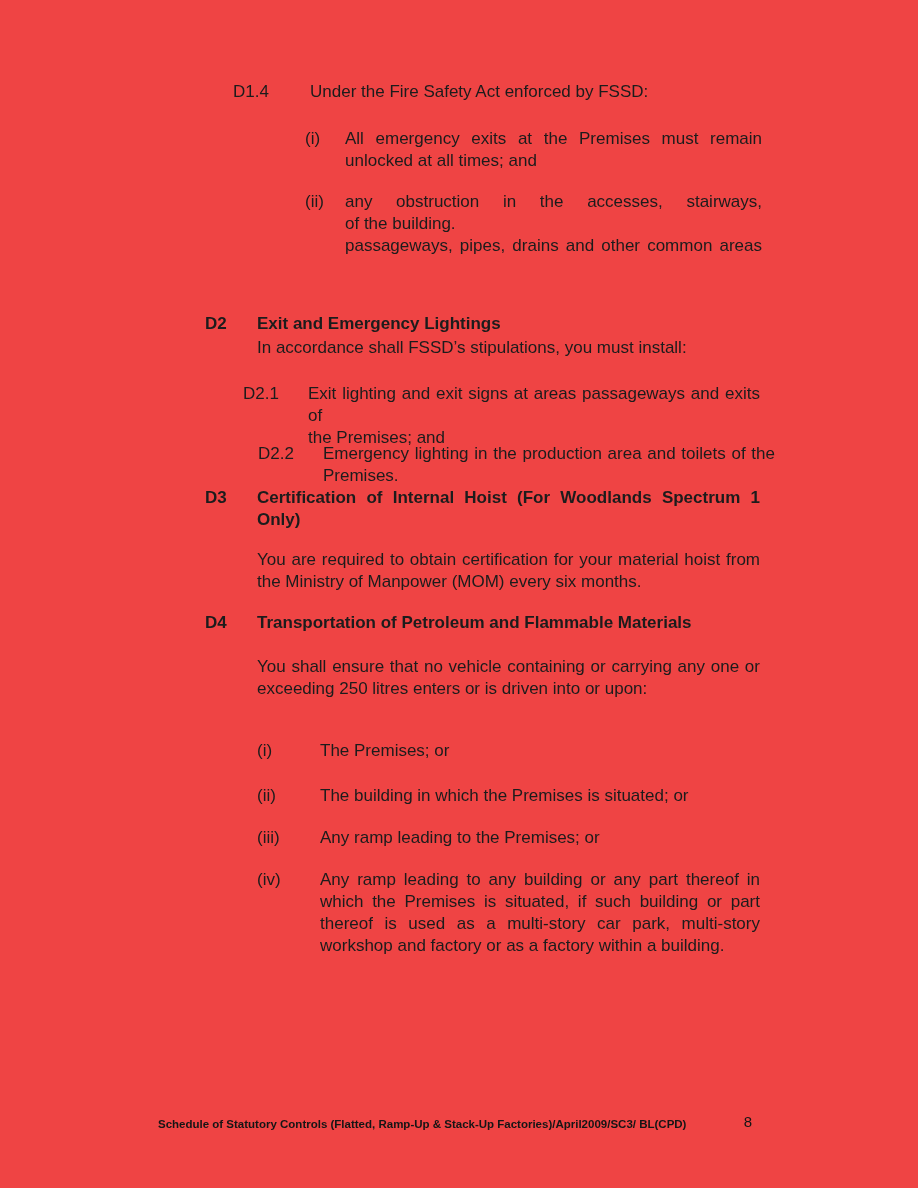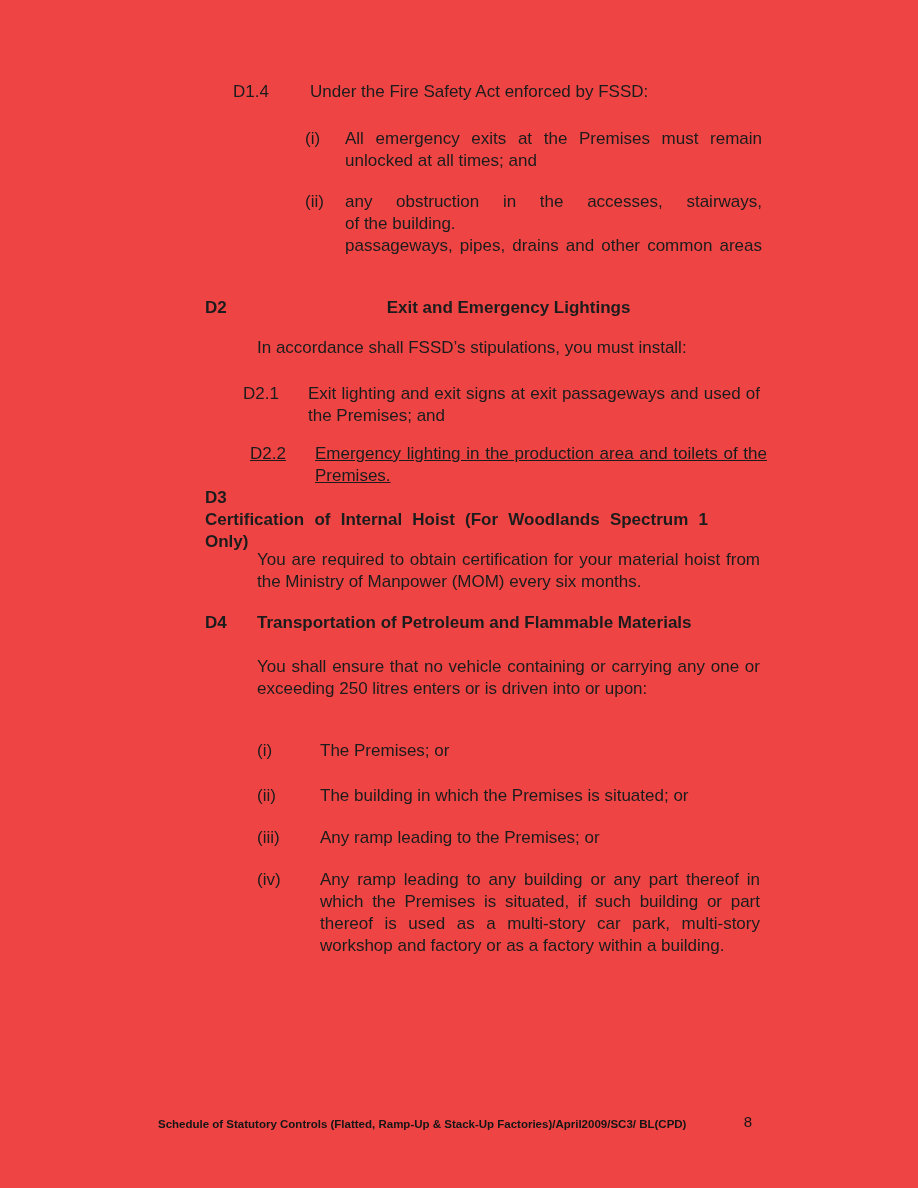--- a/index.html
+++ b/index.html
@@ -52,48 +52,48 @@
 
   <div class="row" style="top:191px; left:305px;">
     <div class="num" style="width:40px;">(ii)</div>
     <div class="txt" style="width:417px;">
         <div class="ln j">any obstruction in the accesses, stairways,</div>
         <div class="ln">of the building.</div>
         <div class="ln j">passageways, pipes, drains and other common areas</div>
       </div>
   </div>
 
-  <div class="row b" style="top:297px; left:205px;">
+  <div class="row b" style="top:313px; left:205px;">
     <div class="num" style="width:52px;">D2</div>
-    <div class="txt" style="width:503px;text-align:center;">Exit and Emergency Lightings</div>
+    <div class="txt" style="width:503px;">Exit and Emergency Lightings</div>
   </div>
 
   <div class="row" style="top:337px; left:257px;">
     <div class="txt" style="width:503px;">
         <div class="ln">In accordance shall FSSD’s stipulations, you must install:</div>
       </div>
   </div>
 
   <div class="row" style="top:383px; left:243px;">
     <div class="num" style="width:65px;">D2.1</div>
     <div class="txt" style="width:452px;">
-        <div class="ln j">Exit lighting and exit signs at exit passageways and used of</div>
+        <div class="ln j">Exit lighting and exit signs at areas passageways and exits of</div>
         <div class="ln">the Premises; and</div>
       </div>
   </div>
 
-  <div class="row" style="top:443px; left:250px;text-decoration:underline;">
+  <div class="row" style="top:443px; left:258px;">
     <div class="num" style="width:65px;">D2.2</div>
     <div class="txt" style="width:452px;">
         <div class="ln j">Emergency lighting in the production area and toilets of the</div>
         <div class="ln">Premises.</div>
       </div>
   </div>
 
-  <div class="row b" style="top:487px; left:205px;flex-direction:column;">
+  <div class="row b" style="top:487px; left:205px;">
     <div class="num" style="width:52px;">D3</div>
     <div class="txt" style="width:503px;">
         <div class="ln j">Certification of Internal Hoist (For Woodlands Spectrum 1</div>
         <div class="ln">Only)</div>
       </div>
   </div>
 
   <div class="row" style="top:549px; left:257px;">
     <div class="txt" style="width:503px;">
         <div class="ln j">You are required to obtain certification for your material hoist from</div>

